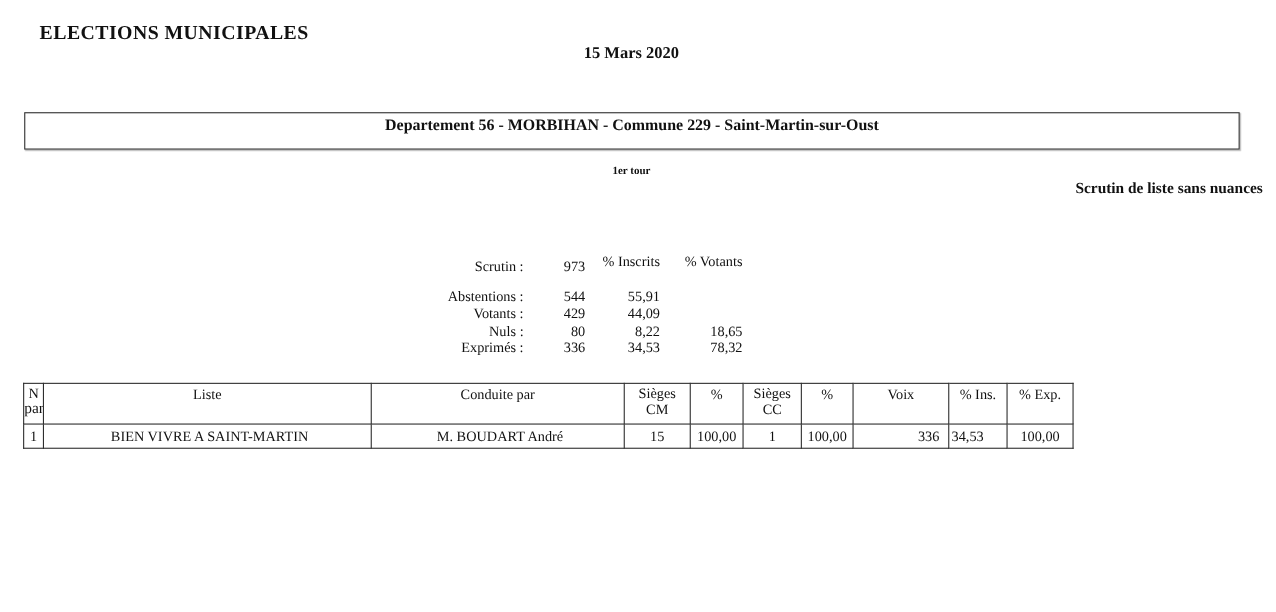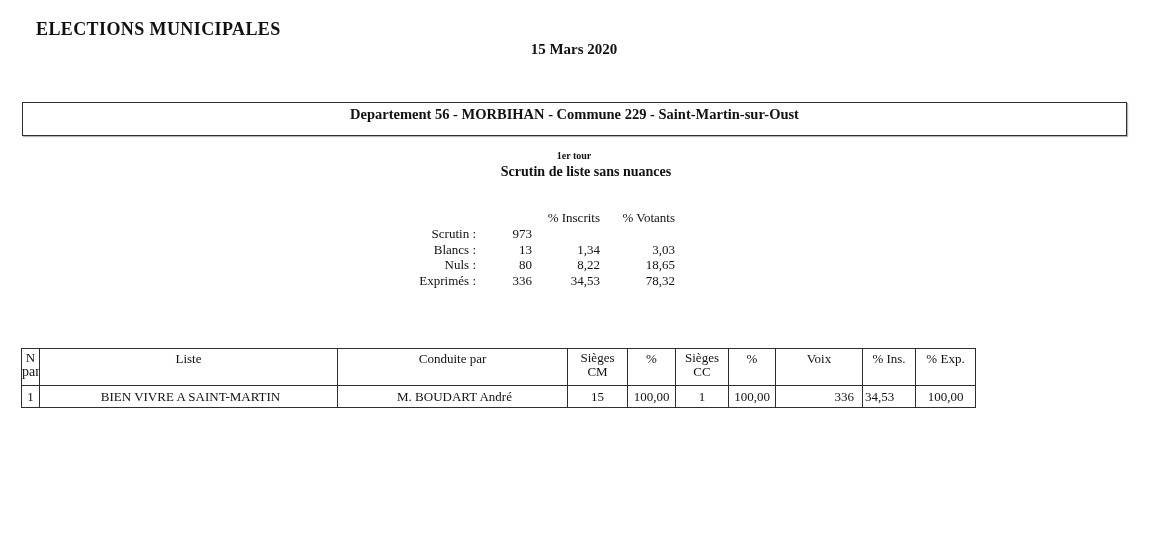--- a/index.html
+++ b/index.html
@@ -64,44 +64,44 @@
     left: 0;
     width: 1148px;
     text-align: center;
     font-size: 10px;
     font-weight: bold;
     line-height: 15px;
   }
   .round-line2 {
     position: absolute;
     top: 164px;
-    left: 12px;
-    width: 1148px;
-    text-align: center;
+    left: 0;
+    width: 1148px;
+    text-align: right;
     font-size: 14px;
     font-weight: bold;
     line-height: 15px;
   }
 
   
   .participation {
     position: absolute;
     top: 210px;
     left: 370px;
     font-size: 13px;
   }
   .p-row {
     display: flex;
     height: 15.5px;
     line-height: 15.5px;
     align-items: baseline;
   }
   .p-label  { width: 106px; text-align: right; white-space: nowrap; }
   .p-count  { width: 56px;  text-align: right; }
-  .p-pi     { width: 68px;  text-align: right; }
+  .p-pi     { width: 68px;  text-align: right; margin-top: 20px; }
   .p-pv     { width: 75px;  text-align: right; }
   .p-header { height: 16px; line-height: 16px; }
 
   
   table.results {
     position: absolute;
     top: 348px;
     left: 21px;
     width: 954px;
     border-collapse: collapse;
@@ -161,24 +161,30 @@
     <div class="p-pv">% Votants</div>
   </div>
 
   <div class="p-row">
     <div class="p-label">Scrutin :</div>
     <div class="p-count">973</div>
     <div class="p-pi"></div>
     <div class="p-pv"></div>
   </div>
   <div class="p-row">
-    <div class="p-label">Blancs :</div>
-    <div class="p-count">13</div>
-    <div class="p-pi">1,34</div>
-    <div class="p-pv">3,03</div>
+    <div class="p-label">Abstentions :</div>
+    <div class="p-count">544</div>
+    <div class="p-pi">55,91</div>
+    <div class="p-pv"></div>
+  </div>
+  <div class="p-row">
+    <div class="p-label">Votants :</div>
+    <div class="p-count">429</div>
+    <div class="p-pi">44,09</div>
+    <div class="p-pv"></div>
   </div>
   <div class="p-row">
     <div class="p-label">Nuls :</div>
     <div class="p-count">80</div>
     <div class="p-pi">8,22</div>
     <div class="p-pv">18,65</div>
   </div>
   <div class="p-row">
     <div class="p-label">Exprimés :</div>
     <div class="p-count">336</div>

